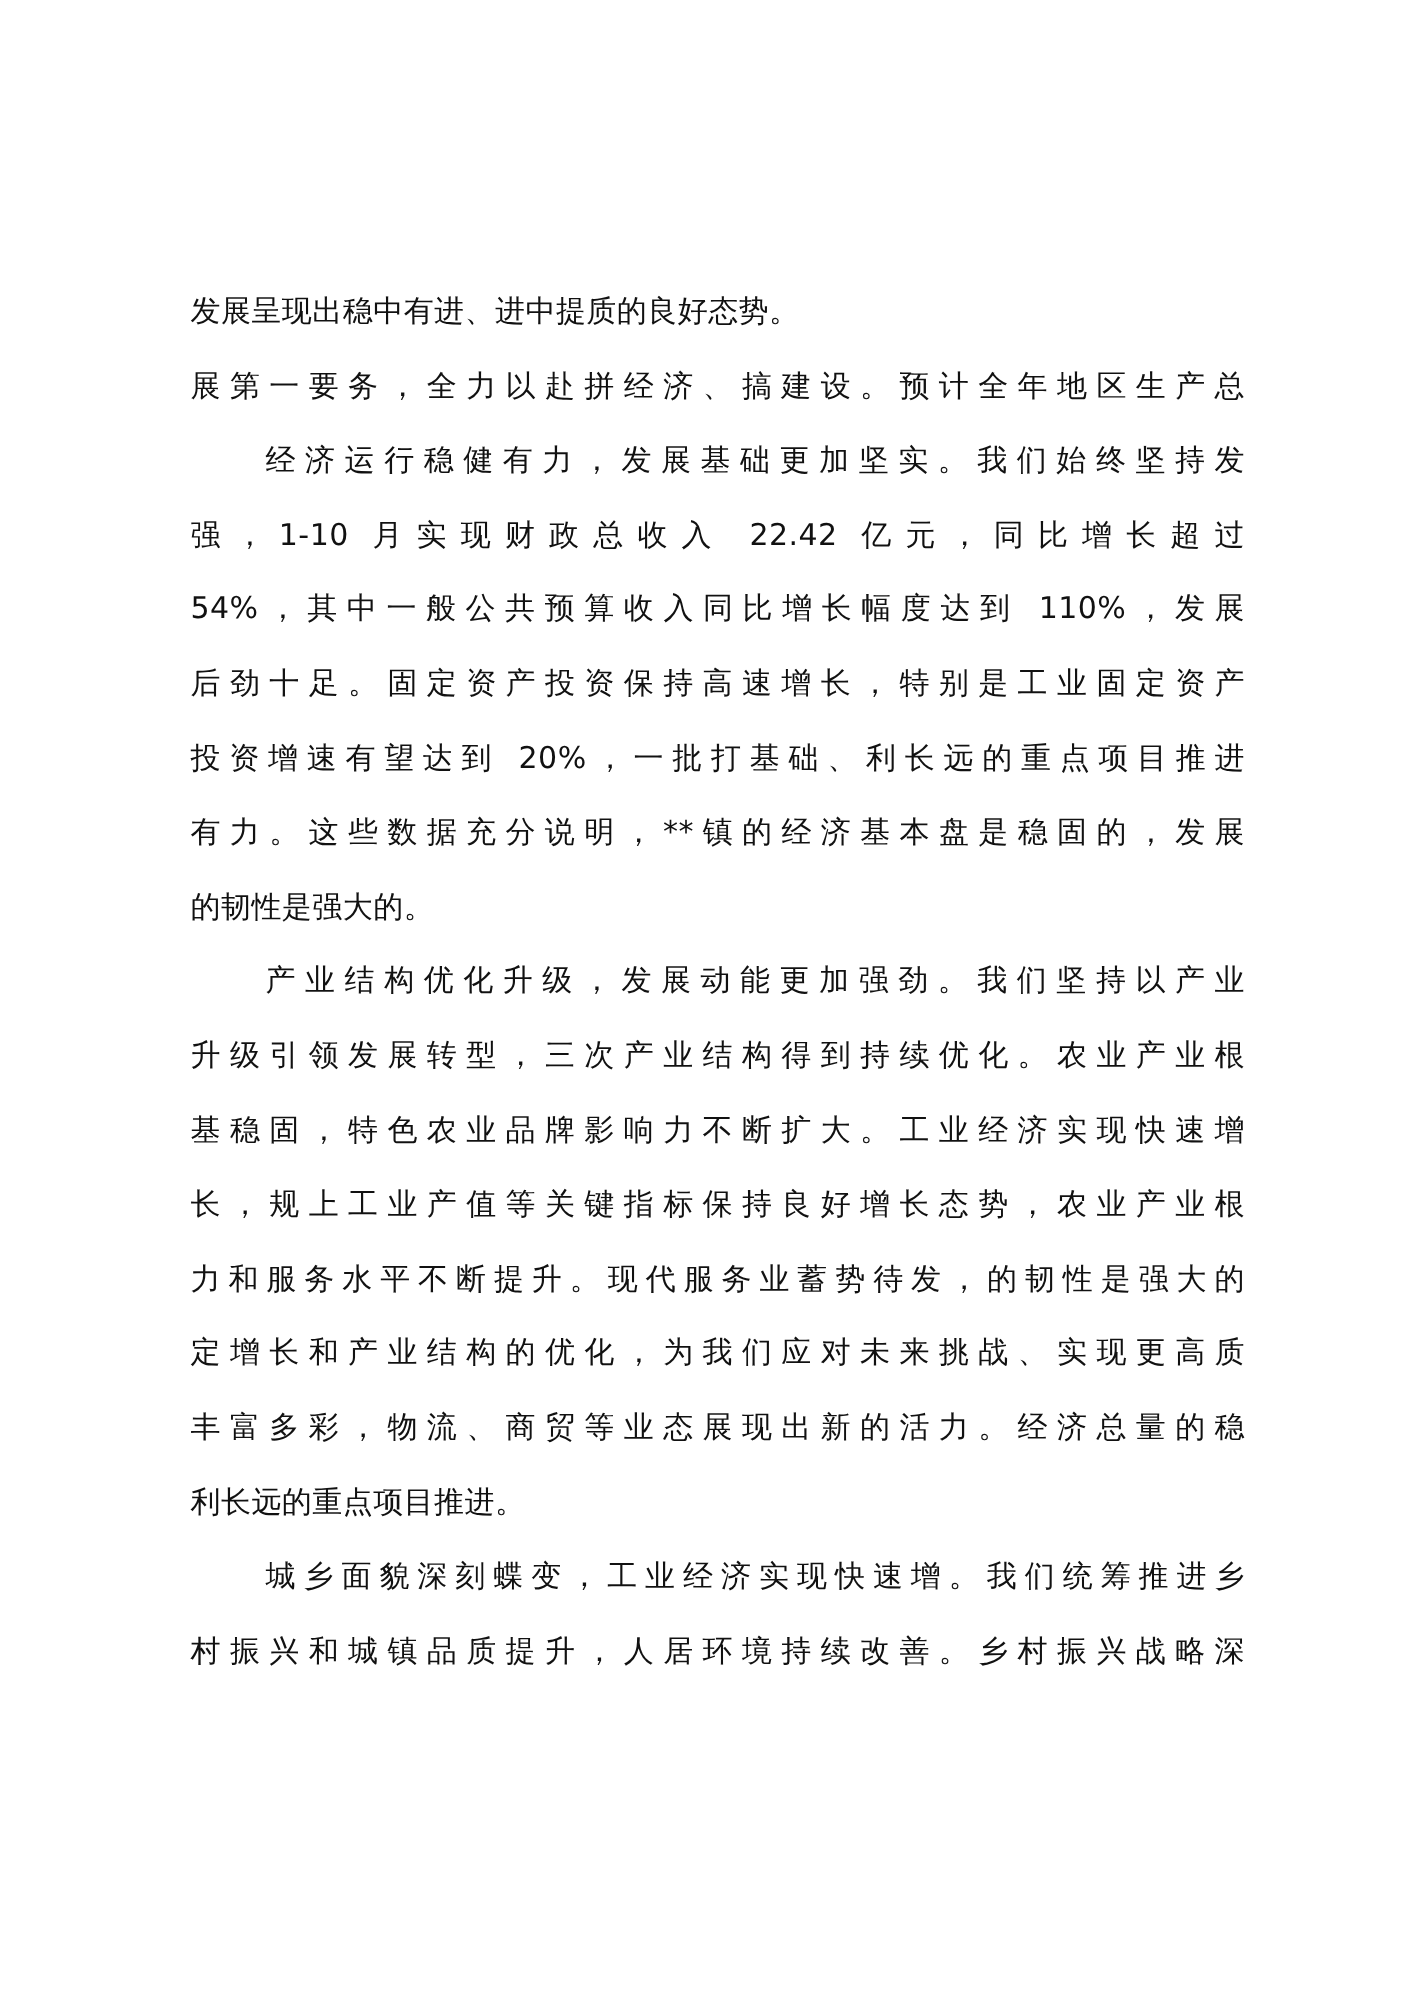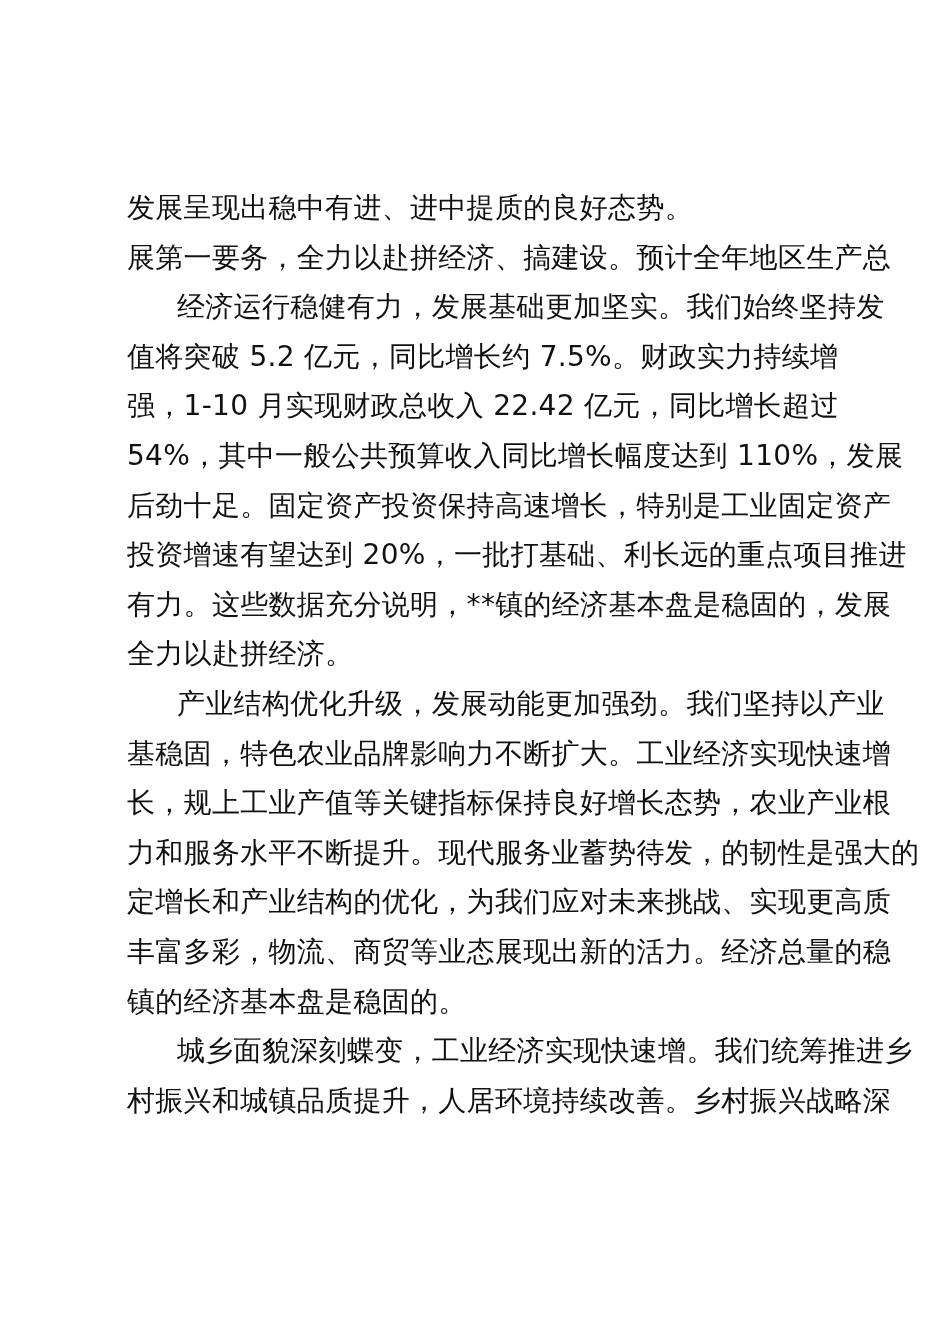--- a/index.html
+++ b/index.html
@@ -12,21 +12,21 @@
     height: 1344px;
     position: relative;
     overflow: hidden;
   }
   .page {
     position: absolute;
     left: 127px;
     top: 183px;
     width: 703px;
     font-family: "DejaVu Sans", "Liberation Sans", sans-serif;
-    font-size: 28px;
+    font-size: 20px;
     line-height: 49.6px;
     color: #111111;
     text-align: justify;
     text-justify: inter-character;
     letter-spacing: 0.3px;
   }
   .page p {
     margin: 0;
     padding: 0;
   }
@@ -46,37 +46,37 @@
 <body>
 
 <div class="page">
   <p>
     <span class="line last">发展呈现出稳中有进、进中提质的良好态势。</span>
   </p>
 
   <p class="indent">
     <span class="line">展第一要务，全力以赴拼经济、搞建设。预计全年地区生产总</span>
     <span class="line" style="padding-left:50px;">经济运行稳健有力，发展基础更加坚实。我们始终坚持发</span>
-    <span class="line">值将突破 5.2 亿元，同比增长约 7.5%。财政实力持续增</span>
     <span class="line">强，1-10 月实现财政总收入 22.42 亿元，同比增长超过</span>
     <span class="line">54%，其中一般公共预算收入同比增长幅度达到 110%，发展</span>
     <span class="line">后劲十足。固定资产投资保持高速增长，特别是工业固定资产</span>
     <span class="line">投资增速有望达到 20%，一批打基础、利长远的重点项目推进</span>
     <span class="line">有力。这些数据充分说明，**镇的经济基本盘是稳固的，发展</span>
-    <span class="line last">全力以赴拼经济。</span>
+    <span class="line last">的韧性是强大的。</span>
   </p>
 
   <p class="indent">
     <span class="line" style="padding-left:50px;">产业结构优化升级，发展动能更加强劲。我们坚持以产业</span>
+    <span class="line">升级引领发展转型，三次产业结构得到持续优化。农业产业根</span>
     <span class="line">基稳固，特色农业品牌影响力不断扩大。工业经济实现快速增</span>
     <span class="line">长，规上工业产值等关键指标保持良好增长态势，农业产业根</span>
     <span class="line">力和服务水平不断提升。现代服务业蓄势待发，的韧性是强大的</span>
     <span class="line">定增长和产业结构的优化，为我们应对未来挑战、实现更高质</span>
     <span class="line">丰富多彩，物流、商贸等业态展现出新的活力。经济总量的稳</span>
-    <span class="line last">镇的经济基本盘是稳固的。</span>
+    <span class="line last">利长远的重点项目推进。</span>
   </p>
 
   <p class="indent">
     <span class="line" style="padding-left:50px;">城乡面貌深刻蝶变，工业经济实现快速增。我们统筹推进乡</span>
     <span class="line">村振兴和城镇品质提升，人居环境持续改善。乡村振兴战略深</span>
   </p>
 </div>
 
 <style>
   

